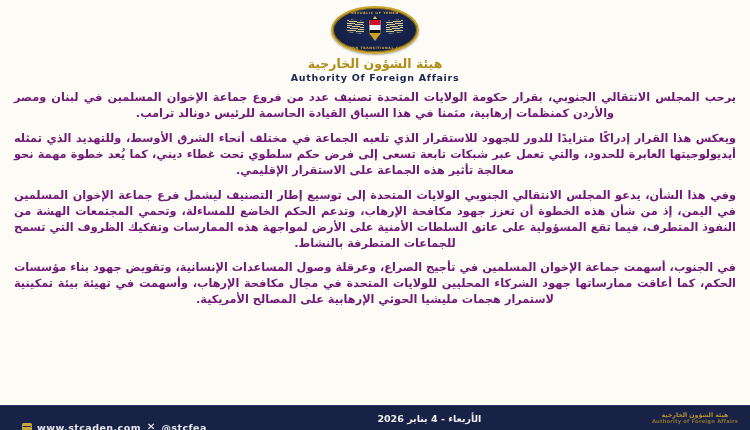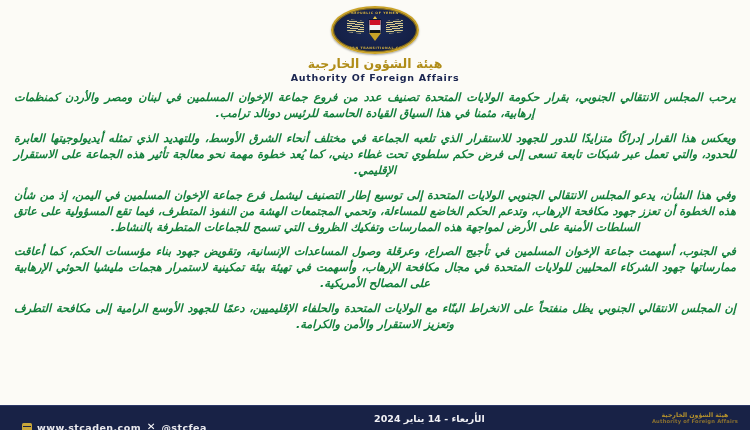--- a/index.html
+++ b/index.html
@@ -102,22 +102,21 @@
     font-weight: bold;
     color: #1a2550;
     letter-spacing: .7px;
     direction: ltr;
     margin-top: 1px;
   }
 
   
   .body-text {
     margin: 7px 14px 0 14px;
-    color: #15803d;
-    font-style: italic;
+    color: #701a75;
   }
   .para {
     font-size: 11.3px;
     font-weight: bold;
     line-height: 1.42;
     text-align: justify;
     text-align-last: center;
     direction: rtl;
     margin: 0 0 8.5px 0;
     letter-spacing: 0;
@@ -226,31 +225,30 @@
 
   <div class="org-title-ar">هيئة الشؤون الخارجية</div>
   <div class="org-title-en">Authority Of Foreign Affairs</div>
 </div>
 
 <div class="body-text">
   <p class="para">يرحب المجلس الانتقالي الجنوبي، بقرار حكومة الولايات المتحدة تصنيف عدد من فروع جماعة الإخوان المسلمين في لبنان ومصر والأردن كمنظمات إرهابية، مثمنا في هذا السياق القيادة الحاسمة للرئيس دونالد ترامب.</p>
   <p class="para">ويعكس هذا القرار إدراكًا متزايدًا للدور للجهود للاستقرار الذي تلعبه الجماعة في مختلف أنحاء الشرق الأوسط، وللتهديد الذي تمثله أيديولوجيتها العابرة للحدود، والتي تعمل عبر شبكات تابعة تسعى إلى فرض حكم سلطوي تحت غطاء ديني، كما يُعد خطوة مهمة نحو معالجة تأثير هذه الجماعة على الاستقرار الإقليمي.</p>
   <p class="para">وفي هذا الشأن، يدعو المجلس الانتقالي الجنوبي الولايات المتحدة إلى توسيع إطار التصنيف ليشمل فرع جماعة الإخوان المسلمين في اليمن، إذ من شأن هذه الخطوة أن تعزز جهود مكافحة الإرهاب، وتدعم الحكم الخاضع للمساءلة، وتحمي المجتمعات الهشة من النفوذ المتطرف، فيما تقع المسؤولية على عاتق السلطات الأمنية على الأرض لمواجهة هذه الممارسات وتفكيك الظروف التي تسمح للجماعات المتطرفة بالنشاط.</p>
   <p class="para">في الجنوب، أسهمت جماعة الإخوان المسلمين في تأجيج الصراع، وعرقلة وصول المساعدات الإنسانية، وتقويض جهود بناء مؤسسات الحكم، كما أعاقت ممارساتها جهود الشركاء المحليين للولايات المتحدة في مجال مكافحة الإرهاب، وأسهمت في تهيئة بيئة تمكينية لاستمرار هجمات مليشيا الحوثي الإرهابية على المصالح الأمريكية.</p>
-  <p class="para">إن المجلس الانتقالي الجنوبي يظل منفتحاً على الانخراط البنّاء مع الولايات المتحدة والحلفاء الإقليميين، دعمًا للجهود الأوسع الرامية إلى مكافحة التطرف وتعزيز الاستقرار والأمن والكرامة.</p>
 </div>
 
 <div class="footer">
 
   <div class="footer-left">
     <span class="icon-globe"></span>
     <span class="site">www.stcaden.com</span>
     <span class="icon-x">✕</span>
     <span class="handle">@stcfea</span>
   </div>
 
-  <div class="footer-center">الأربعاء - 14 يناير 2024</div>
+  <div class="footer-center">الأربعاء - 4 يناير 2026</div>
 
   <div class="footer-right">
     <span class="fr-ar">هيئة الشؤون الخارجية</span>
     <span class="fr-en">Authority of Foreign Affairs</span>
   </div>
 </div>
 
 </body></html>

